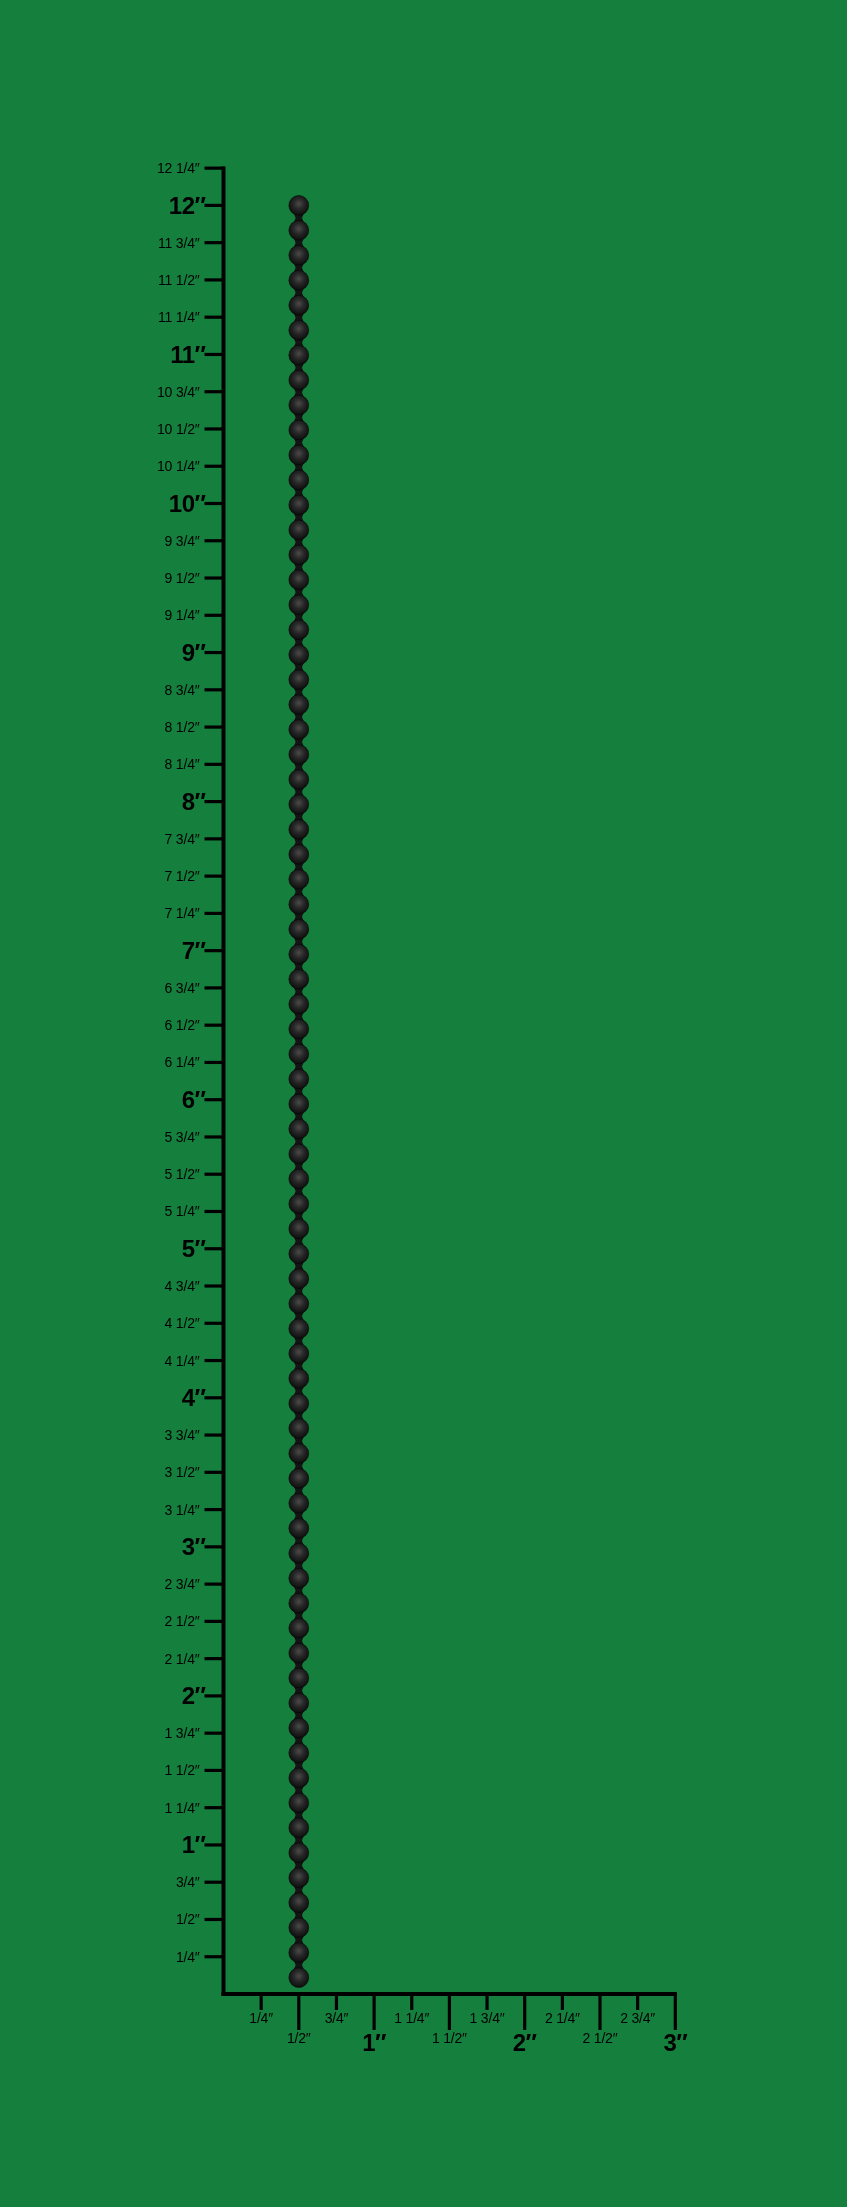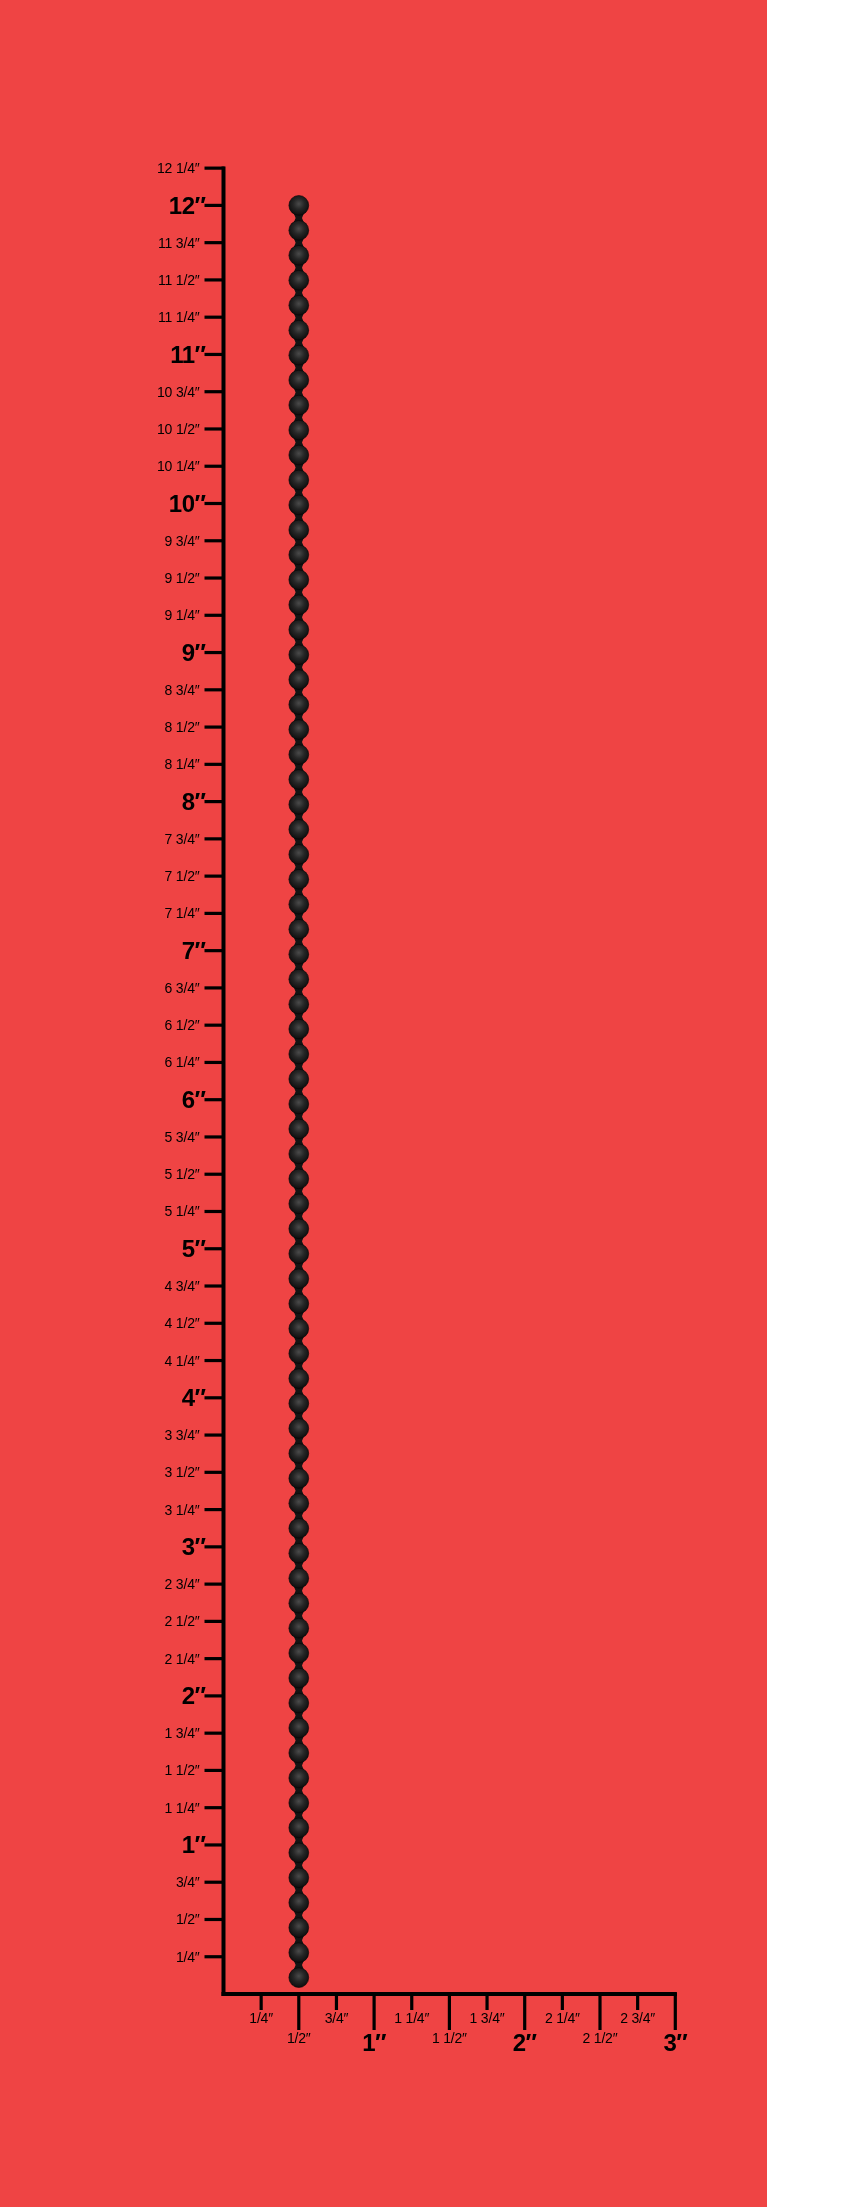--- a/index.html
+++ b/index.html
@@ -2,23 +2,23 @@
 <html><head>
 <meta charset="utf-8">
 <style>
   html, body {
     margin: 0;
     padding: 0;
     background: #ffffff;
   }
   .canvas {
     position: relative;
-    width: 767px;
+    width: 847px;
     height: 2207px;
-    background: #ef4444;
+    background: #15803d;
     overflow: hidden;
     font-family: "Liberation Sans", "DejaVu Sans", sans-serif;
   }
   #chart-svg {
     position: absolute;
     left: 0;
     top: 0;
     width: 847px;
     height: 2207px;
   }

